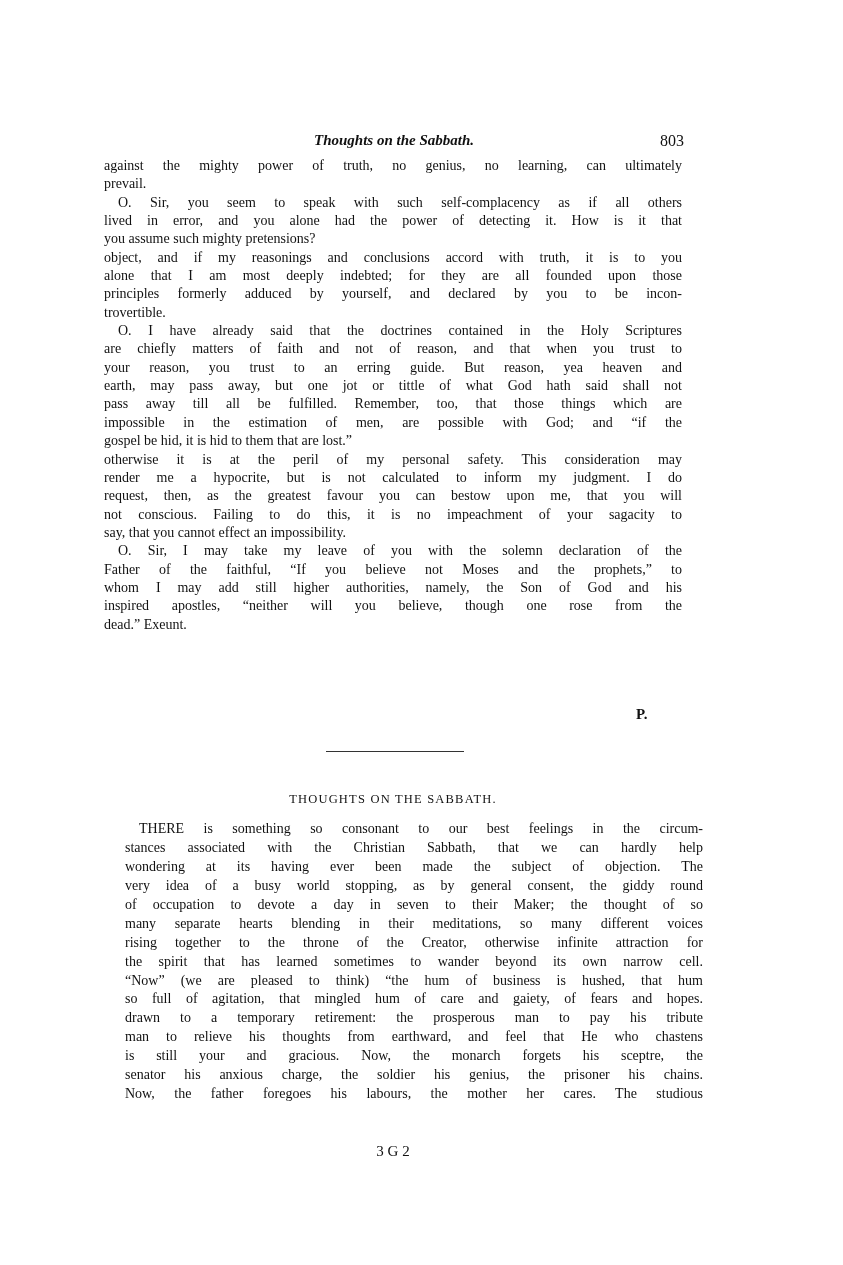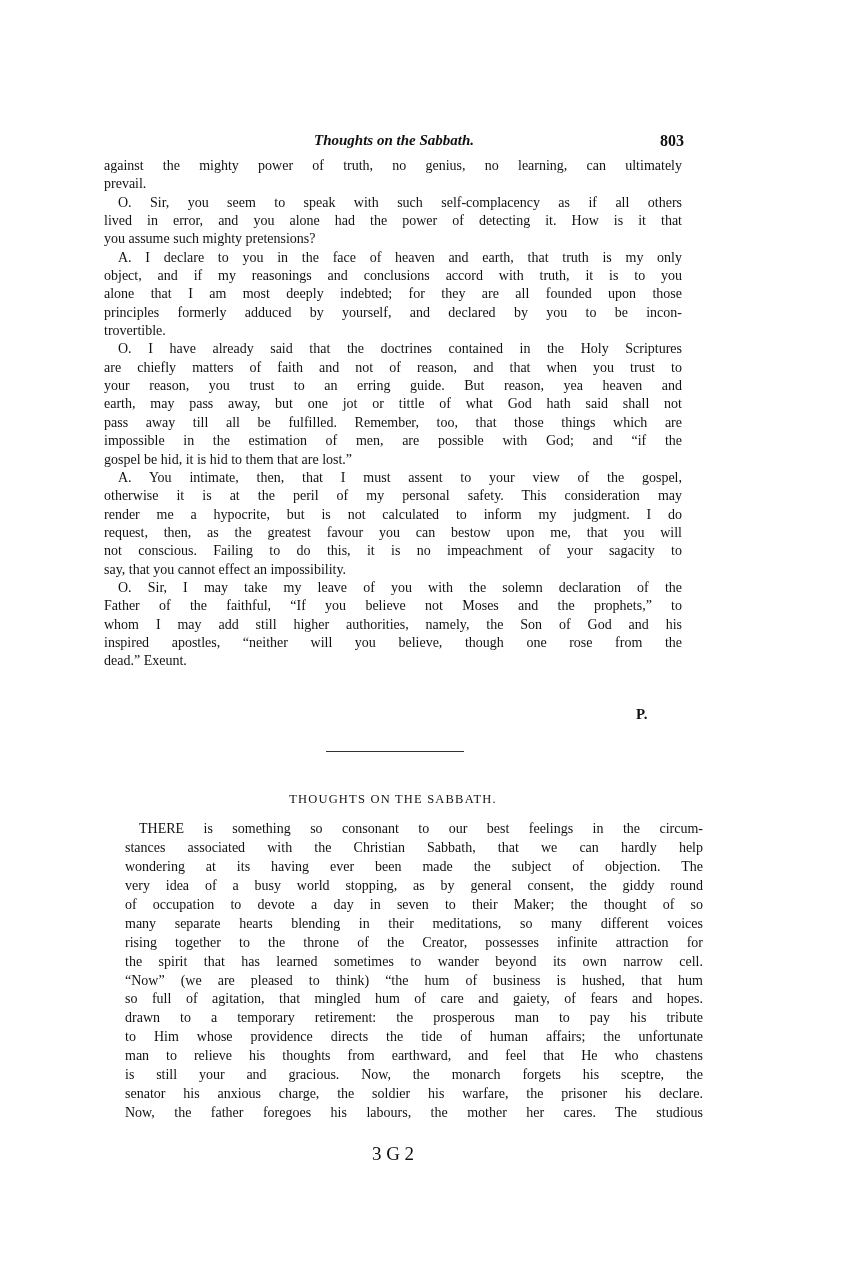--- a/index.html
+++ b/index.html
@@ -1,57 +1,55 @@
 <!DOCTYPE html>
 <html><head>
 <meta charset="utf-8">
 <style>
   html, body { margin: 0; padding: 0; background: #ffffff; }
   body { width: 843px; height: 1265px; position: relative; overflow: hidden;
          font-family: "Liberation Serif", "DejaVu Serif", serif; color: #111; }
   .running-head { position: absolute; top: 130px; left: 104px; width: 580px; height: 22px; }
   .running-title { position: absolute; left: 0; width: 580px; text-align: center; font-style: italic; font-weight: bold; font-size: 15px; top: 2px; }
-  .page-number { position: absolute; right: 0; top: 2px; font-weight: bold; font-size: 16px; }
+  .page-number { position: absolute; right: 0; top: 2px; font-weight: normal; font-size: 16px; }
   .block { position: absolute; left: 104px; width: 578px; font-size: 14px; text-align: justify; }
   .line { height: 18.35px; line-height: 18.35px; white-space: nowrap; text-align-last: justify; text-align: justify; overflow: hidden; }
   .line.last { text-align-last: left; }
   .line.indent { padding-left: 14px; box-sizing: border-box; }
   .block2 .line { height: 18.95px; line-height: 18.95px; }
   .sig-p { position: absolute; left: 636px; top: 706px; font-weight: bold; font-size: 15px; }
   .rule { position: absolute; left: 326px; top: 751px; width: 138px; height: 1px; background: #333; }
   .section-heading { position: absolute; left: 104px; width: 578px; top: 792px; text-align: center; font-size: 12.5px; letter-spacing: 1.2px; }
-  .signature-mark { position: absolute; left: 104px; width: 578px; top: 1143px; text-align: center; font-size: 19px; }
+  .signature-mark { position: absolute; left: 104px; width: 578px; top: 1143px; text-align: center; font-size: 15px; }
 </style>
 </head>
 <body>
 
 <div class="running-head">
   <span class="running-title">Thoughts on the Sabbath.</span>
   <span class="page-number">803</span>
 </div>
 
 <div class="block block1" style="top:157px;">
   <div class="line">against the mighty power of truth, no genius, no learning, can ultimately</div>
   <div class="line last">prevail.</div>
   <div class="line indent">O. Sir, you seem to speak with such self-complacency as if all others</div>
   <div class="line">lived in error, and you alone had the power of detecting it. How is it that</div>
   <div class="line last">you assume such mighty pretensions?</div>
-  <div class="line indent">A. I declare to you in the face of heaven and earth, that truth is my only</div>
   <div class="line">object, and if my reasonings and conclusions accord with truth, it is to you</div>
   <div class="line">alone that I am most deeply indebted; for they are all founded upon those</div>
   <div class="line">principles formerly adduced by yourself, and declared by you to be incon-</div>
   <div class="line last">trovertible.</div>
   <div class="line indent">O. I have already said that the doctrines contained in the Holy Scriptures</div>
   <div class="line">are chiefly matters of faith and not of reason, and that when you trust to</div>
   <div class="line">your reason, you trust to an erring guide. But reason, yea heaven and</div>
   <div class="line">earth, may pass away, but one jot or tittle of what God hath said shall not</div>
   <div class="line">pass away till all be fulfilled. Remember, too, that those things which are</div>
   <div class="line">impossible in the estimation of men, are possible with God; and “if the</div>
   <div class="line last">gospel be hid, it is hid to them that are lost.”</div>
-  <div class="line indent">A. You intimate, then, that I must assent to your view of the gospel,</div>
   <div class="line">otherwise it is at the peril of my personal safety. This consideration may</div>
   <div class="line">render me a hypocrite, but is not calculated to inform my judgment. I do</div>
   <div class="line">request, then, as the greatest favour you can bestow upon me, that you will</div>
   <div class="line">not conscious. Failing to do this, it is no impeachment of your sagacity to</div>
   <div class="line last">say, that you cannot effect an impossibility.</div>
   <div class="line indent">O. Sir, I may take my leave of you with the solemn declaration of the</div>
   <div class="line">Father of the faithful, “If you believe not Moses and the prophets,” to</div>
   <div class="line">whom I may add still higher authorities, namely, the Son of God and his</div>
   <div class="line">inspired apostles, “neither will you believe, though one rose from the</div>
   <div class="line last">dead.” Exeunt.</div>
@@ -63,25 +61,24 @@
 
 <div class="section-heading">THOUGHTS ON THE SABBATH.</div>
 
 <div class="block block2" style="top:820px;margin-left:21px;">
   <div class="line indent">THERE is something so consonant to our best feelings in the circum-</div>
   <div class="line">stances associated with the Christian Sabbath, that we can hardly help</div>
   <div class="line">wondering at its having ever been made the subject of objection. The</div>
   <div class="line">very idea of a busy world stopping, as by general consent, the giddy round</div>
   <div class="line">of occupation to devote a day in seven to their Maker; the thought of so</div>
   <div class="line">many separate hearts blending in their meditations, so many different voices</div>
-  <div class="line">rising together to the throne of the Creator, possesses infinite attraction for</div>
+  <div class="line">rising together to the throne of the Creator, otherwise infinite attraction for</div>
   <div class="line">the spirit that has learned sometimes to wander beyond its own narrow cell.</div>
   <div class="line">“Now” (we are pleased to think) “the hum of business is hushed, that hum</div>
   <div class="line">so full of agitation, that mingled hum of care and gaiety, of fears and hopes.</div>
   <div class="line">drawn to a temporary retirement: the prosperous man to pay his tribute</div>
-  <div class="line">to Him whose providence directs the tide of human affairs; the unfortunate</div>
   <div class="line">man to relieve his thoughts from earthward, and feel that He who chastens</div>
   <div class="line">is still your and gracious. Now, the monarch forgets his sceptre, the</div>
-  <div class="line">senator his anxious charge, the soldier his warfare, the prisoner his declare.</div>
+  <div class="line">senator his anxious charge, the soldier his genius, the prisoner his chains.</div>
   <div class="line">Now, the father foregoes his labours, the mother her cares. The studious</div>
 </div>
 
 <div class="signature-mark">3 G 2</div>
 
 </body></html>

